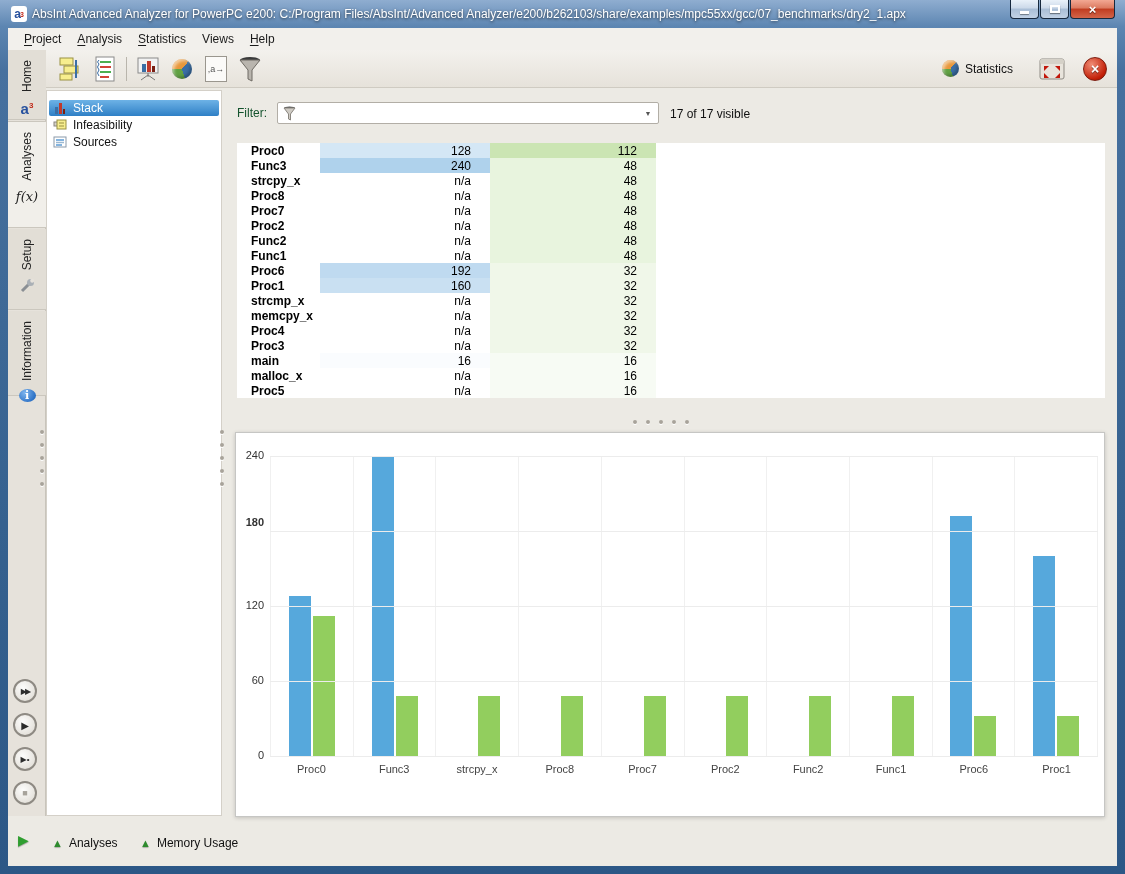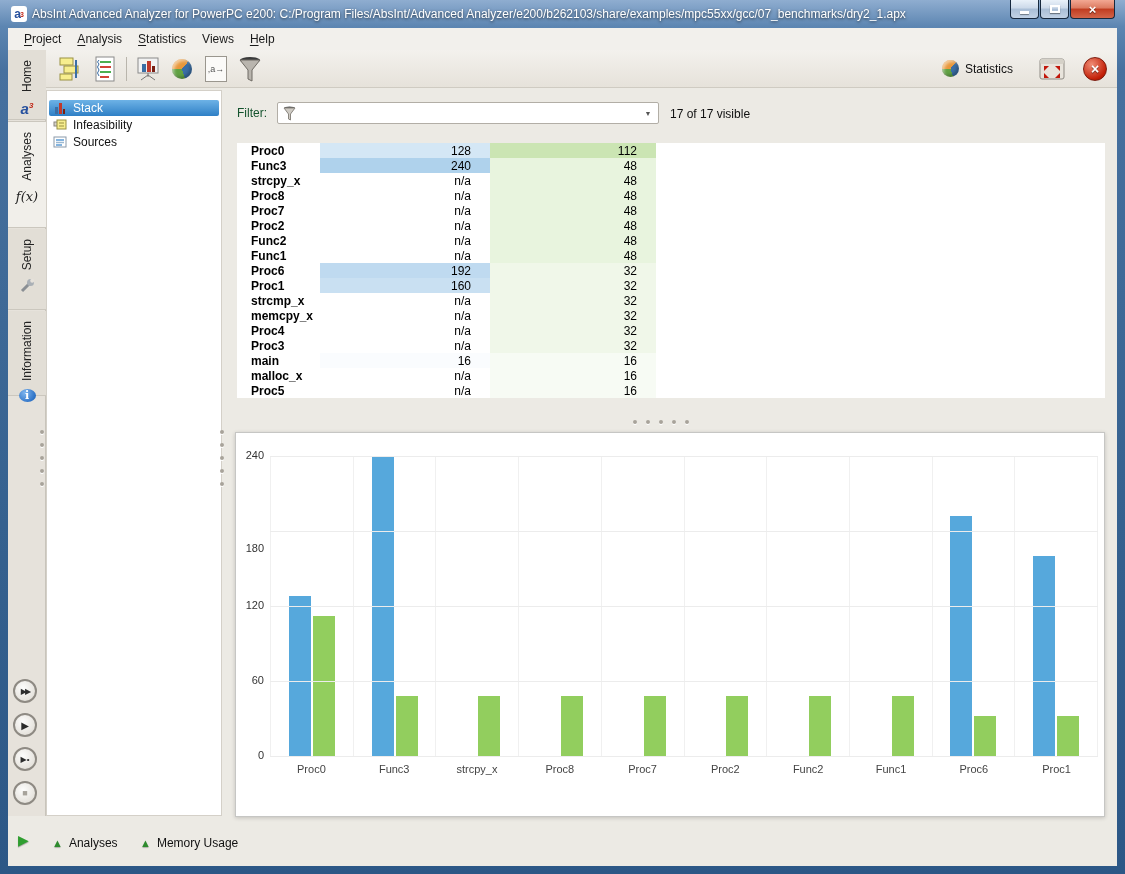--- a/index.html
+++ b/index.html
@@ -236,21 +236,21 @@
         </div>
         <div class="close-circle">
             <span>×</span>
           </div>
       </div>
     </div>
 
     <div class="tabstrip">
       <div class="vtab" style="top:0; height:70px;">
         <span class="vtab-label">Home</span>
-        <span style="font-weight:bold; font-size:15px; color:#27519e;font-style:italic;"><span>a</span><sup style="color:#c02a1a; font-size:8px;">3</sup></span>
+        <span style="font-weight:bold; font-size:15px; color:#27519e;"><span>a</span><sup style="color:#c02a1a; font-size:8px;">3</sup></span>
       </div>
       <div class="vtab active" style="top:71px; height:107px;">
         <span class="vtab-label">Analyses</span>
         <span class="fx-ic">f(x)</span>
       </div>
       <div class="vtab" style="top:179px; height:81px;">
         <span class="vtab-label">Setup</span>
         <svg width="16" height="16" viewBox="0 0 16 16">
           <line x1="3" y1="13" x2="10" y2="6" stroke="#8a8f94" stroke-width="3"></line>
           <circle cx="11.5" cy="4.5" r="3.5" fill="#aab0b6"></circle>
@@ -510,21 +510,21 @@
           <div class="xlabel">strcpy_x</div>
           <div class="xlabel">Proc8</div>
           <div class="xlabel">Proc7</div>
           <div class="xlabel">Proc2</div>
           <div class="xlabel">Func2</div>
           <div class="xlabel">Func1</div>
           <div class="xlabel">Proc6</div>
           <div class="xlabel">Proc1</div>
         </div>
     <div class="ytick" style="top: 16px;">240</div>
-        <div class="ytick" style="top: 109px;">180</div>
+        <div class="ytick" style="top: 83px; font-weight: bold;">180</div>
         <div class="ytick" style="top: 166px;">120</div>
         <div class="ytick" style="top: 241px;">60</div>
         <div class="ytick" style="top: 316px;">0</div>
       </div>
 
     <span class="run-glyph">▶</span>
     <div class="status-toggle" style="left:44px;">
       <span class="tri-up">▲</span>
       <span>Analyses</span>
     </div>

